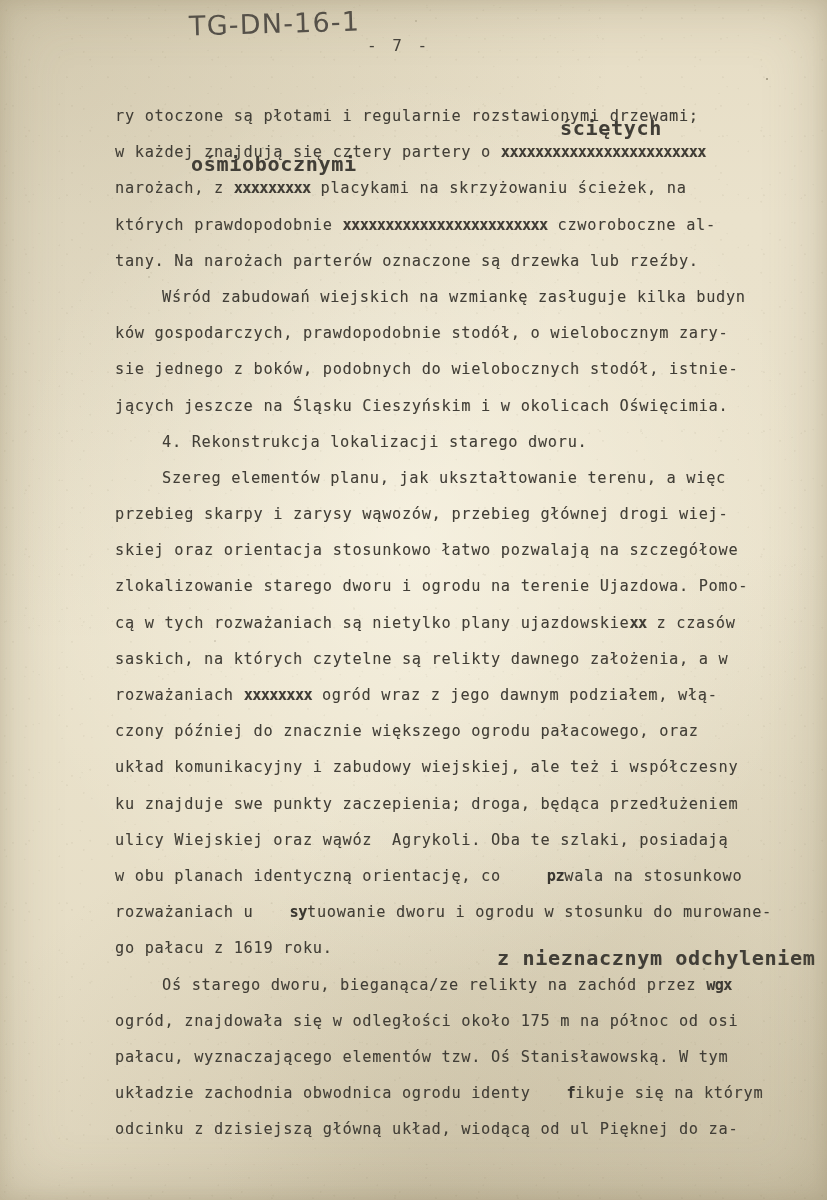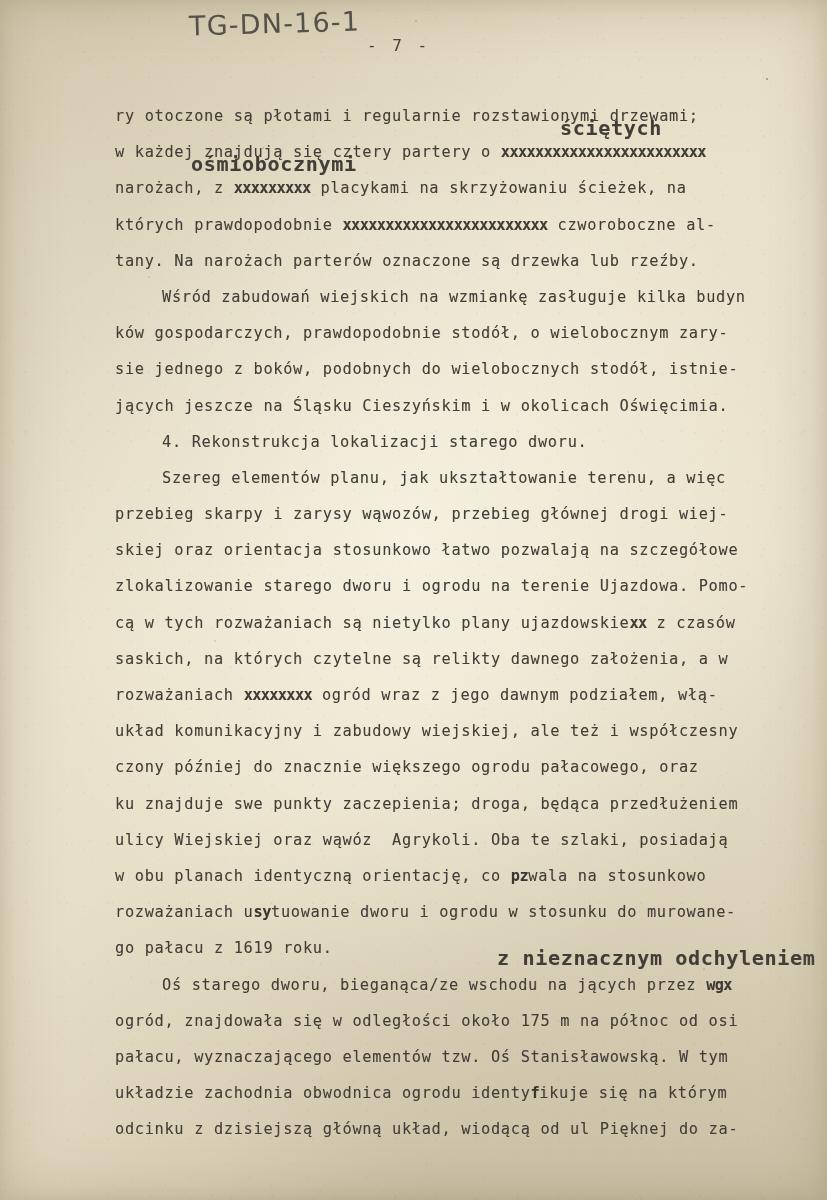--- a/index.html
+++ b/index.html
@@ -115,20 +115,21 @@
     opacity: 0.97;
     margin-top: 14px;
   }
 
   
   .overtype {
     position: relative;
     font-weight: bold;
     letter-spacing: -0.4px;
     color: #3a3731;
+    margin-left: 36px;
   }
 
   
   .speck {
     position: absolute;
     background: rgba(90,80,58,0.55);
     border-radius: 50%;
     pointer-events: none;
   }
 </style>
@@ -170,32 +171,32 @@
     <div class="ln">przebieg skarpy i zarysy wąwozów, przebieg głównej drogi wiej-</div>
     <div class="ln">skiej oraz orientacja stosunkowo łatwo pozwalają na szczegółowe</div>
     <div class="ln">zlokalizowanie starego dworu i ogrodu na terenie Ujazdowa. Pomo-</div>
 
     <div class="ln"><span>cą w tych rozważaniach są nietylko plany ujazdowskie</span><span class="xout">xx</span><span> z czasów</span></div>
 
     <div class="ln">saskich, na których czytelne są relikty dawnego założenia, a w</div>
 
     <div class="ln"><span>rozważaniach </span><span class="xout">xxxxxxxx</span><span> ogród wraz z jego dawnym podziałem, włą-</span></div>
 
+    <div class="ln">czony później do znacznie większego ogrodu pałacowego, oraz</div>
     <div class="ln">układ komunikacyjny i zabudowy wiejskiej, ale też i współczesny</div>
-    <div class="ln">czony później do znacznie większego ogrodu pałacowego, oraz</div>
     <div class="ln">ku znajduje swe punkty zaczepienia; droga, będąca przedłużeniem</div>
     <div class="ln">ulicy Wiejskiej oraz wąwóz  Agrykoli. Oba te szlaki, posiadają</div>
 
     <div class="ln"><span>w obu planach identyczną orientację, co </span><span class="overtype">pz</span><span>wala na stosunkowo</span></div>
 
     <div class="ln"><span>rozważaniach u</span><span class="overtype">sy</span><span>tuowanie dworu i ogrodu w stosunku do murowane-</span></div>
 
     <div class="ln">go pałacu z 1619 roku.</div>
 
-    <div class="ln indent"><span>Oś starego dworu, biegan</span><span>ąca/ze wschodu na jących przez </span><span class="xout">wgx</span>
+    <div class="ln indent"><span>Oś starego dworu, biegan</span><span>ąca/ze relikty na zachód przez </span><span class="xout">wgx</span>
       <span class="interlinear" style="left:382px; top:-19px;">z nieznacznym odchyleniem na płd.</span>
     </div>
 
     <div class="ln">ogród, znajdowała się w odległości około 175 m na północ od osi</div>
     <div class="ln">pałacu, wyznaczającego elementów tzw. Oś Stanisławowską. W tym</div>
 
     <div class="ln"><span>układzie zachodnia obwodnica ogrodu identy</span><span class="overtype">f</span><span>ikuje się na którym</span></div>
 
     <div class="ln">odcinku z dzisiejszą główną układ, wiodącą od ul Pięknej do za-</div>
 

